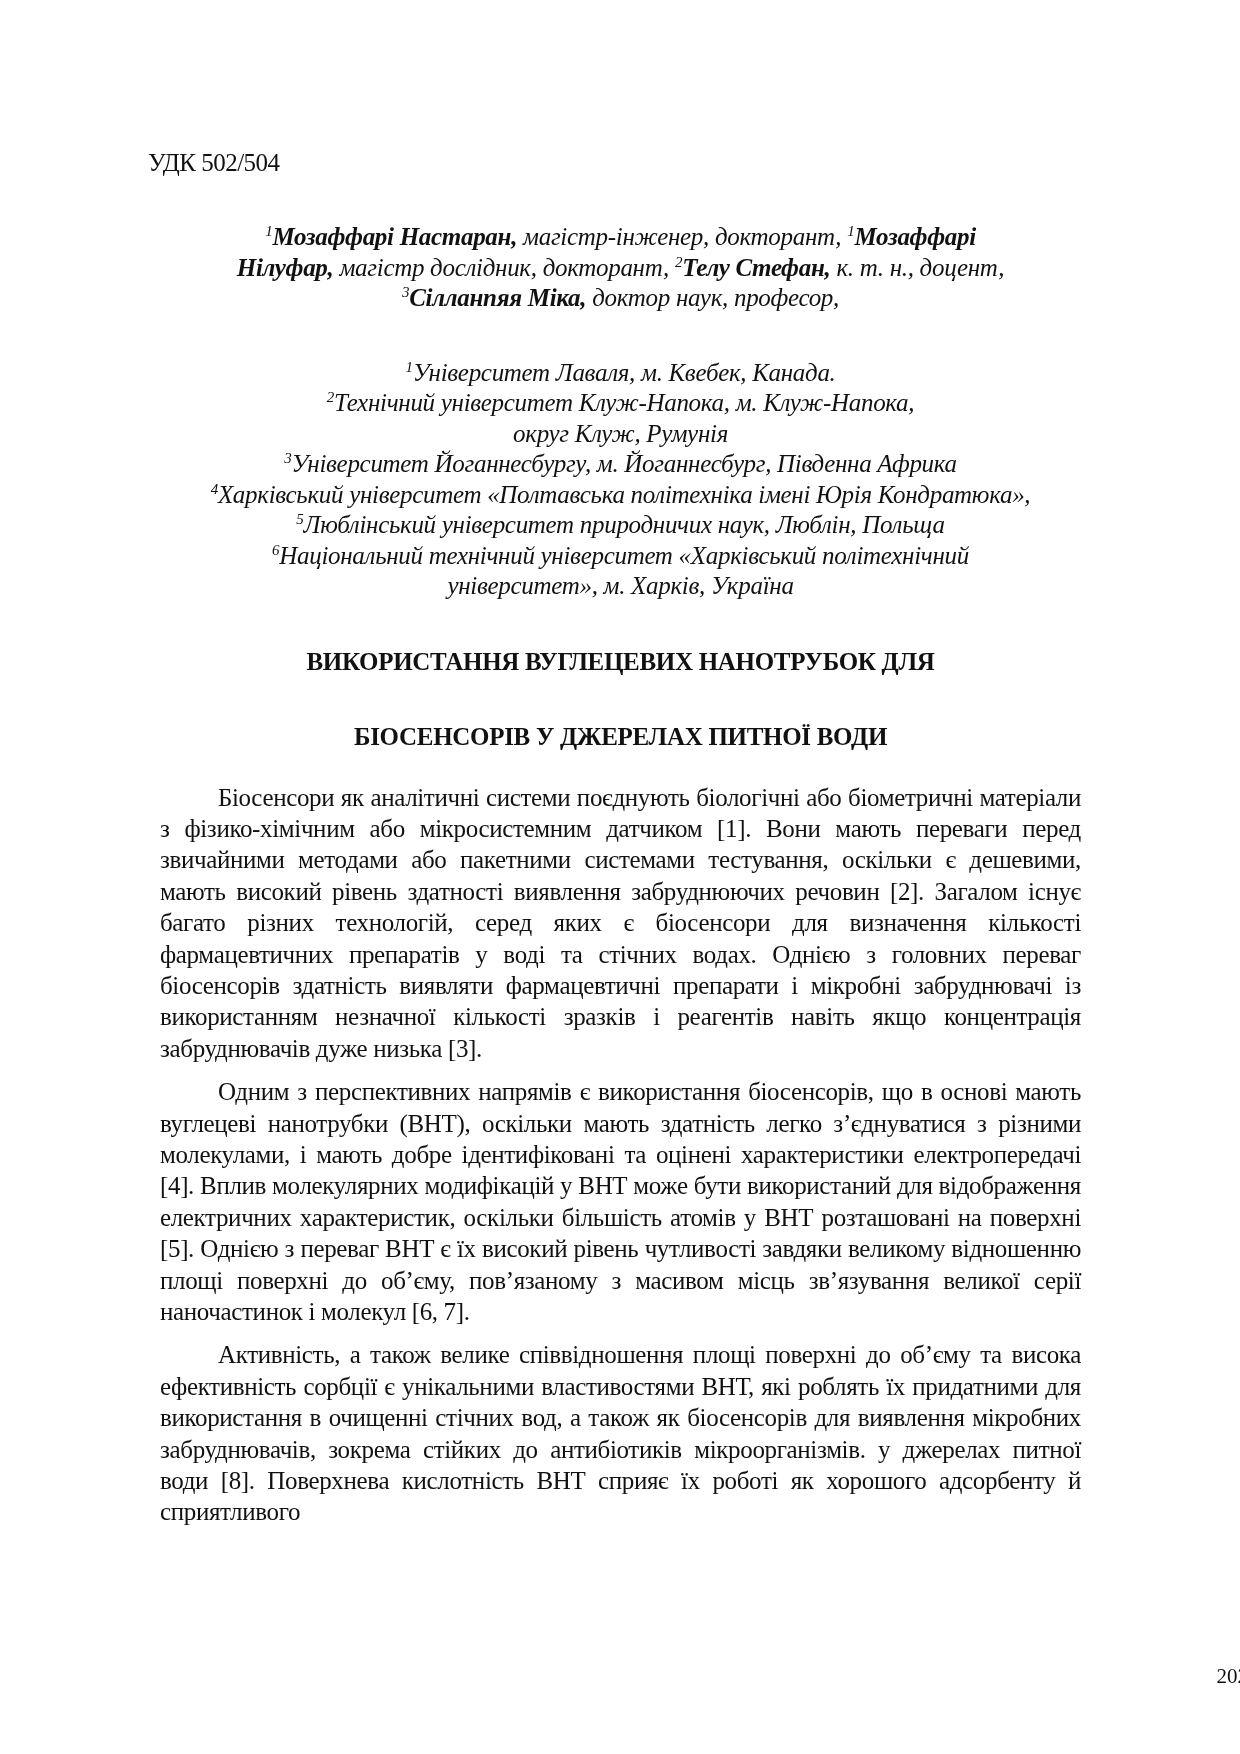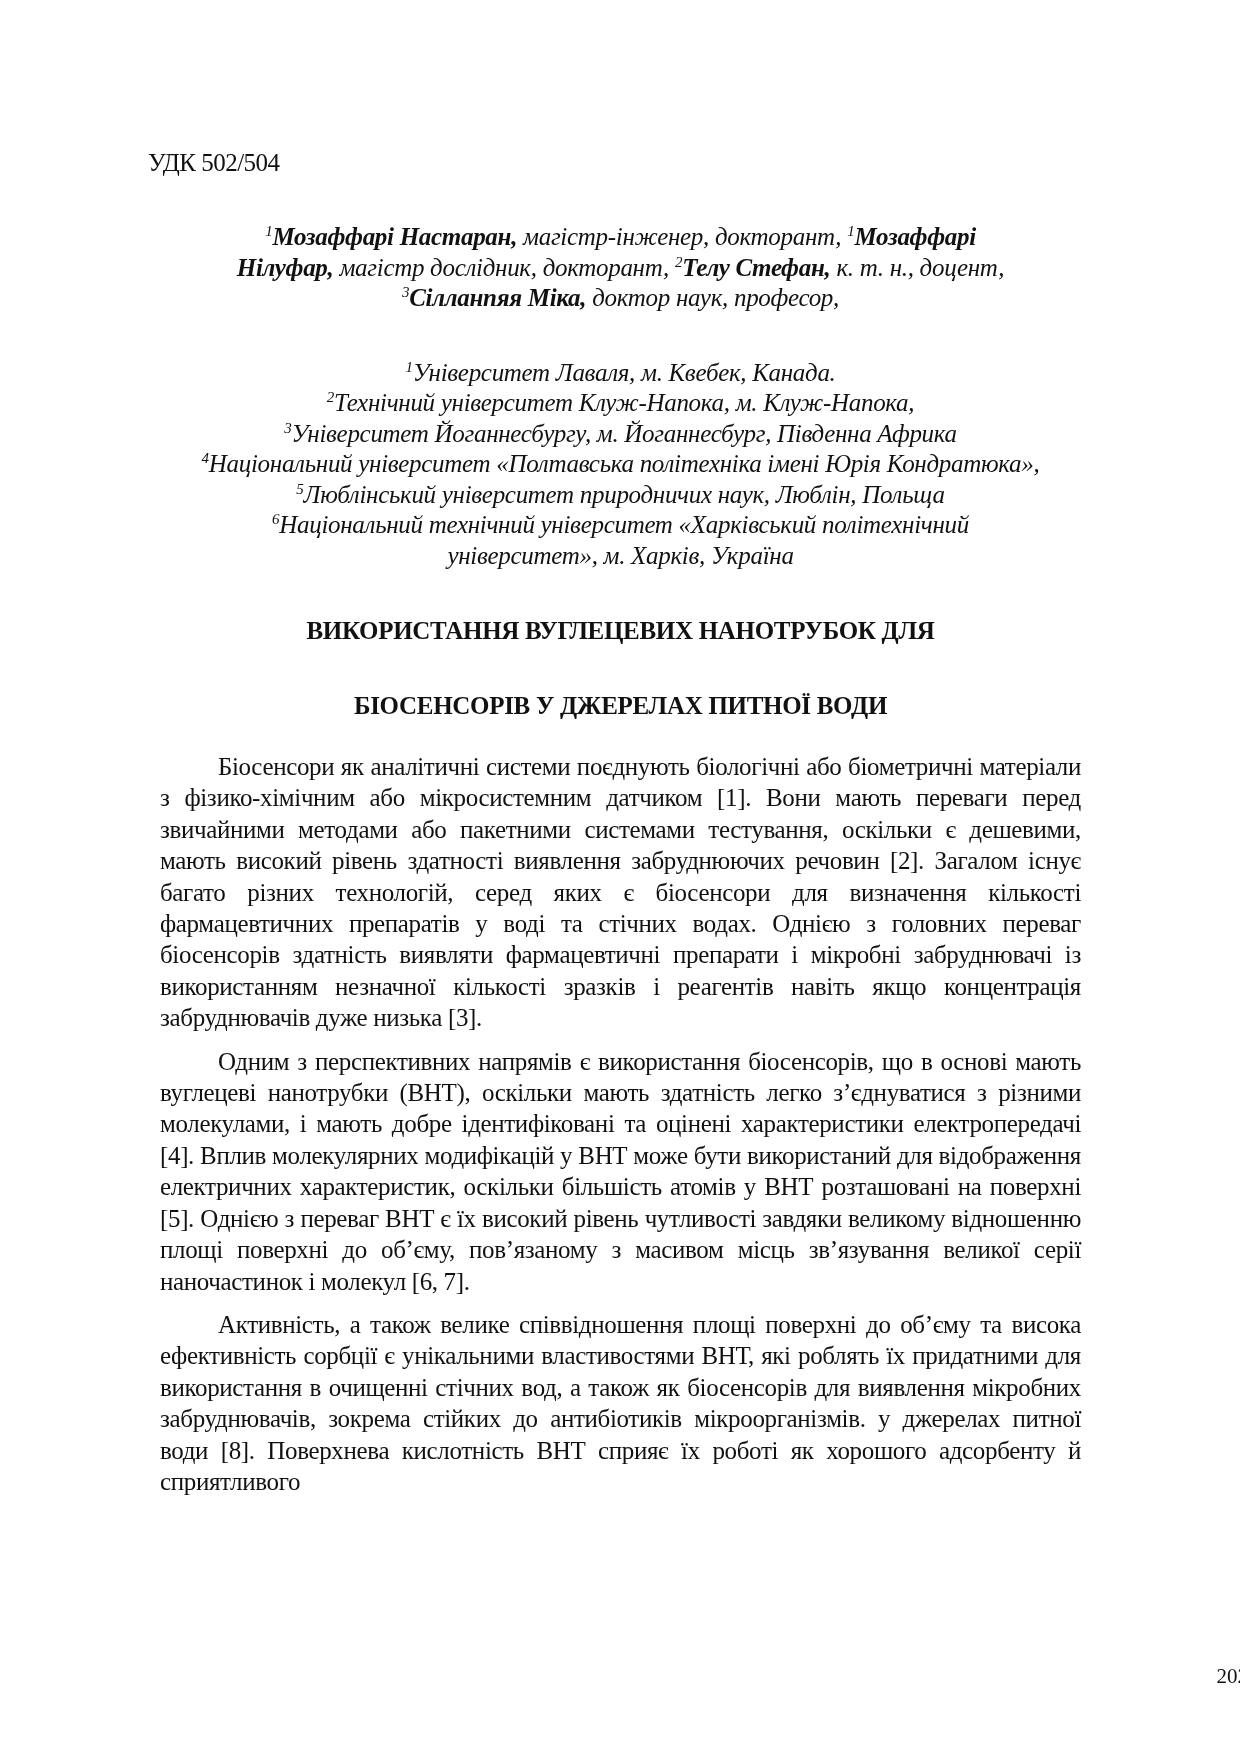--- a/index.html
+++ b/index.html
@@ -81,22 +81,23 @@
 
   <div class="center-block">
     <span class="line"><sup>1</sup><span class="author-name">Мозаффарі Настаран,</span><span> магістр-інженер, докторант, </span><sup>1</sup><span class="author-name">Мозаффарі</span></span>
     <span class="line"><span class="author-name">Нілуфар,</span><span> магістр дослідник, докторант, </span><sup>2</sup><span class="author-name">Телу Стефан,</span><span> к. т. н., доцент,</span></span>
     <span class="line"><sup>3</sup><span class="author-name">Сілланпяя Міка,</span><span> доктор наук, професор,</span></span>
   </div>
 
   <div class="center-block">
     <span class="line"><sup>1</sup><span>Університет Лаваля, м. Квебек, Канада.</span></span>
     <span class="line"><sup>2</sup><span>Технічний університет Клуж-Напока, м. Клуж-Напока,</span></span>
+    <span class="line"><span>округ Клуж, Румунія</span></span>
     <span class="line"><sup>3</sup><span>Університет Йоганнесбургу, м. Йоганнесбург, Південна Африка</span></span>
-    <span class="line"><sup>4</sup><span>Національний університет «Полтавська політехніка імені Юрія Кондратюка»,</span></span>
+    <span class="line"><sup>4</sup><span>Харківський університет «Полтавська політехніка імені Юрія Кондратюка»,</span></span>
     <span class="line"><sup>5</sup><span>Люблінський університет природничих наук, Люблін, Польща</span></span>
     <span class="line"><sup>6</sup><span>Національний технічний університет «Харківський політехнічний</span></span>
     <span class="line"><span>університет»,  м. Харків, Україна</span></span>
   </div>
 
   <h1 class="title" style="margin-bottom:0;">
     <span class="line">ВИКОРИСТАННЯ ВУГЛЕЦЕВИХ НАНОТРУБОК ДЛЯ</span>
     <span class="line">БІОСЕНСОРІВ У ДЖЕРЕЛАХ ПИТНОЇ ВОДИ</span>
   </h1>
 

